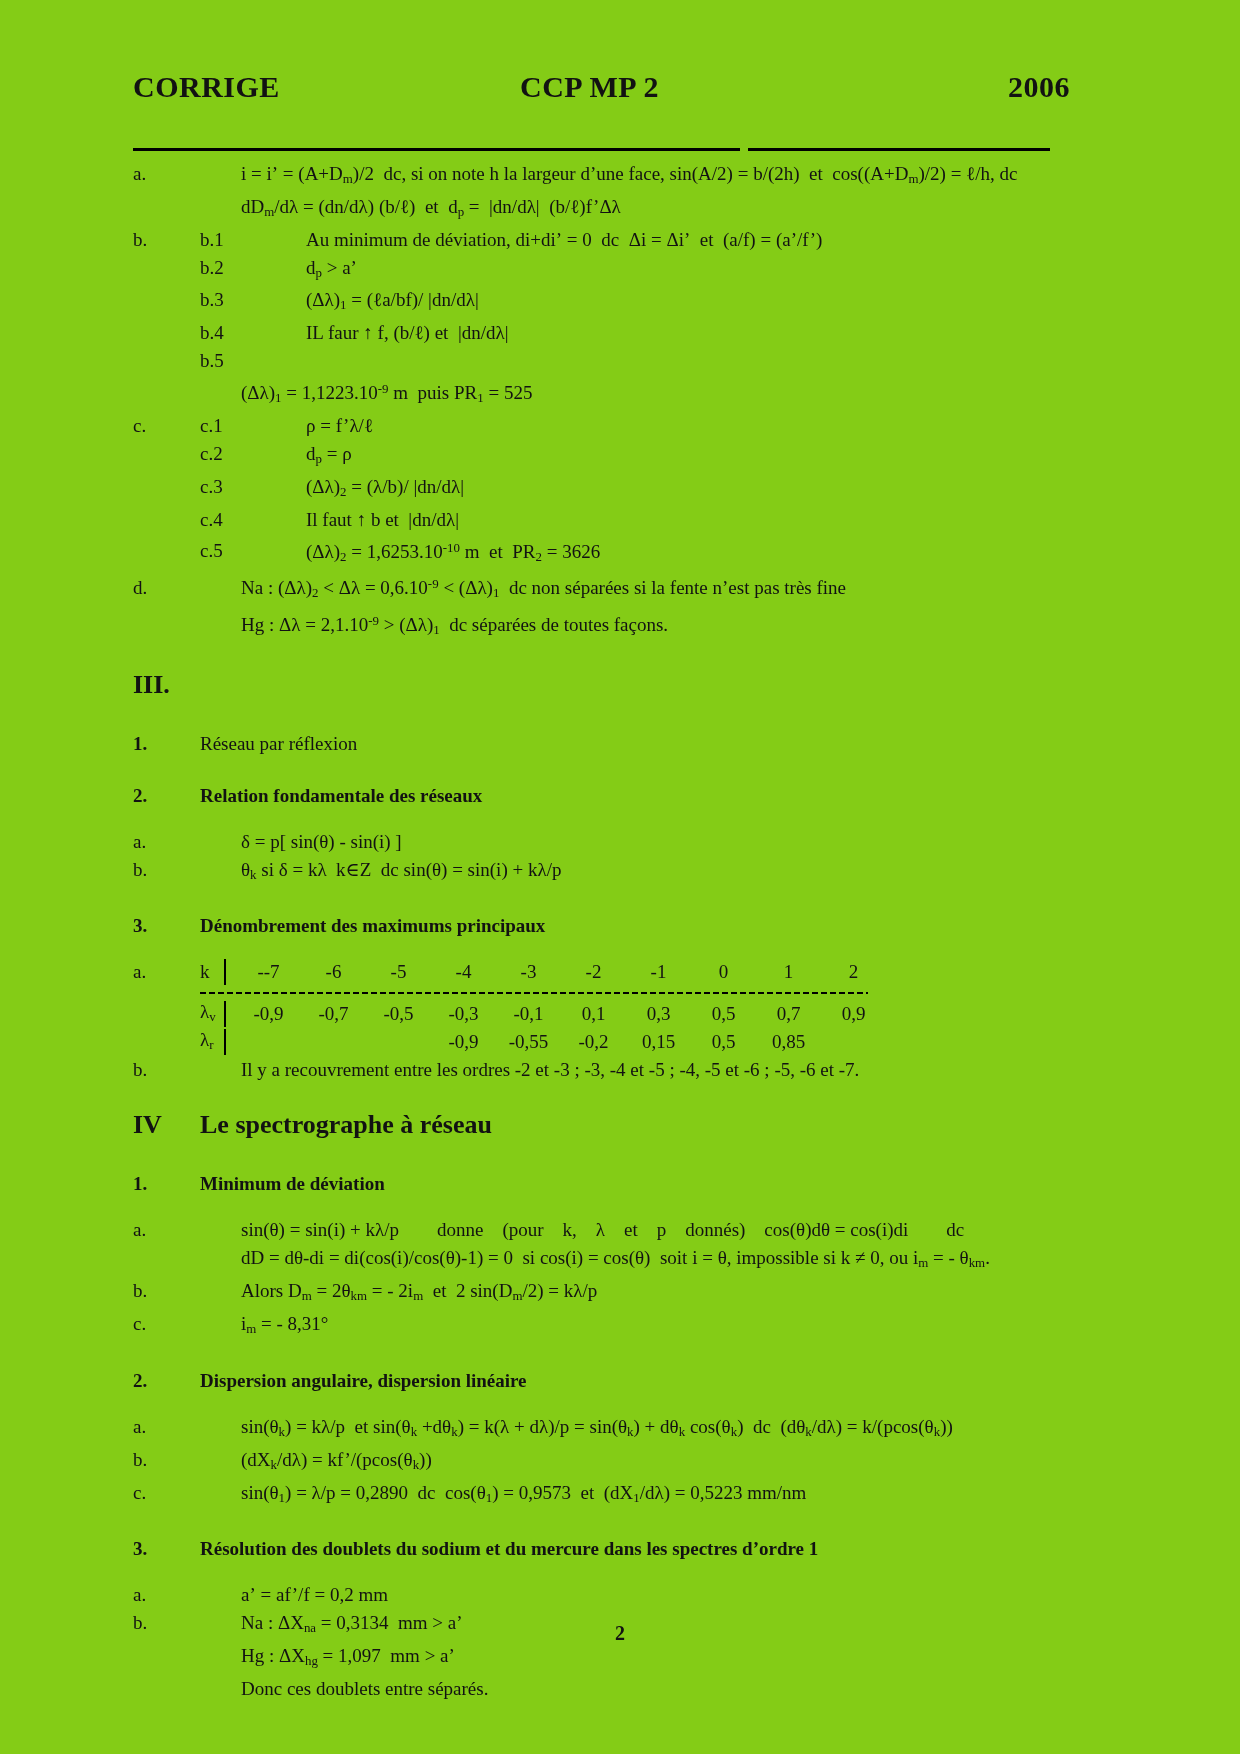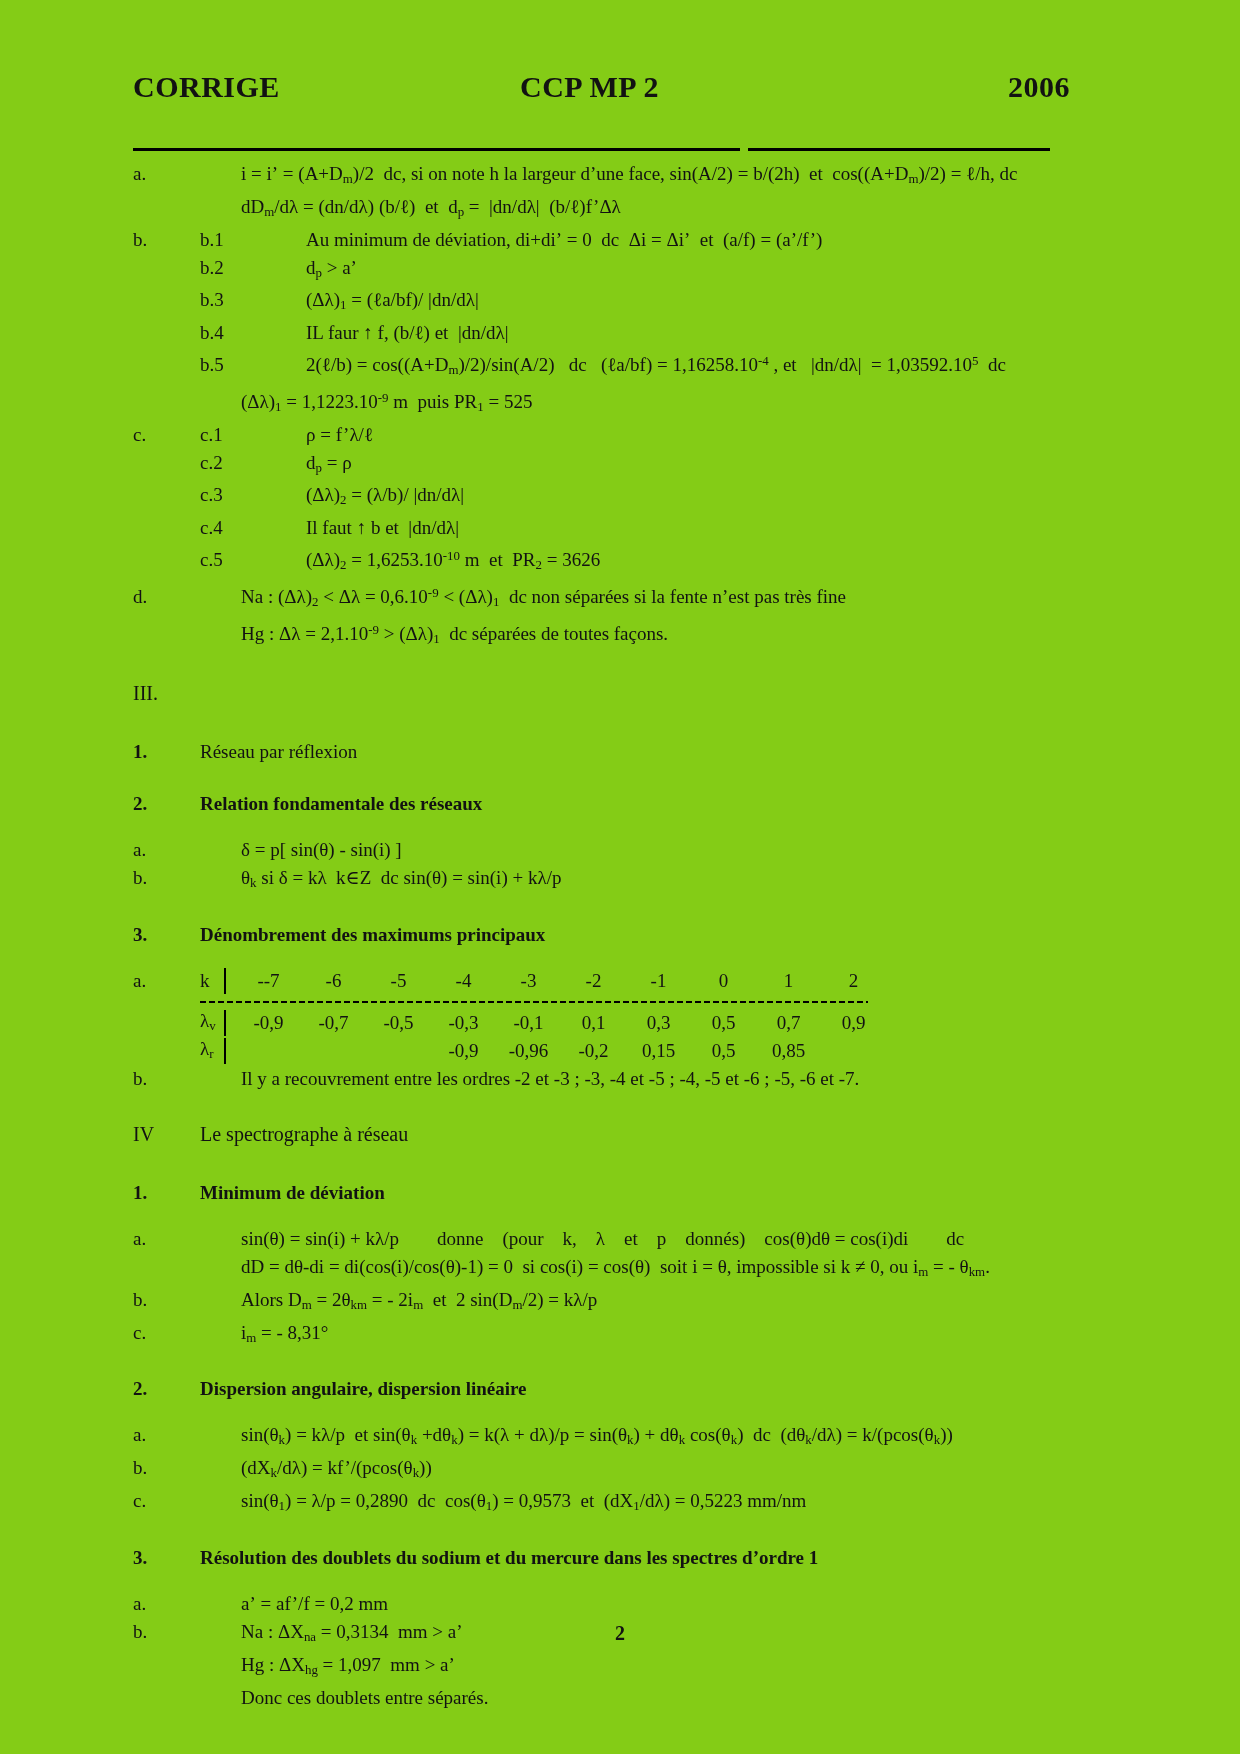--- a/index.html
+++ b/index.html
@@ -16,21 +16,21 @@
   .rule-left{left:133px;width:607px;}
   .rule-right{left:748px;width:302px;}
   .content{
     position:absolute;left:133px;top:160px;width:992px;
     font-size:19px;line-height:28px;
   }
   .brow{display:flex;align-items:baseline;}
   .lbl{flex:0 0 67px;}
   .sub{flex:0 0 65px;}
   .txt{flex:1 1 auto;white-space:nowrap;margin-left:41px;}
-  .h1row{display:flex;margin:20px 0 20px 0;font-weight:normal;font-size:20px;line-height:42px;}
+  .h1row{display:flex;margin:20px 0 20px 0;font-weight:bold;font-size:26px;line-height:42px;}
   .h1row .lbl{flex:0 0 67px;}
   .h2row{display:flex;margin:24px 0 18px 0;font-weight:bold;}
   .h2t.plain{font-weight:normal;}
   sub{font-size:68%;vertical-align:-0.22em;}
   sup{font-size:68%;vertical-align:0.45em;}
   
   .tblwrap{display:flex;}
   .tbl{flex:1 1 auto;}
   .trow{display:flex;align-items:center;height:28px;}
   .tlbl{flex:0 0 24px;}
@@ -80,21 +80,20 @@
           <span class="txt">(Δλ)<sub>1</sub>&nbsp;=&nbsp;(ℓa/bf)/&nbsp;|dn/dλ|</span>
         </div>
         <div class="brow">
           <span class="lbl"></span>
           <span class="sub">b.4</span>
           <span class="txt">IL faur&nbsp;↑&nbsp;f, (b/ℓ) et&nbsp;&nbsp;|dn/dλ|</span>
         </div>
         <div class="brow">
           <span class="lbl"></span>
           <span class="sub">b.5</span>
-          <span class="txt">2(ℓ/b)&nbsp;=&nbsp;cos((A+D<sub>m</sub>)/2)/sin(A/2)&nbsp;&nbsp;&nbsp;dc&nbsp;&nbsp;&nbsp;(ℓa/bf)&nbsp;=&nbsp;1,16258.10<sup>-4</sup>&nbsp;, et&nbsp;&nbsp;&nbsp;|dn/dλ|&nbsp;&nbsp;=&nbsp;1,03592.10<sup>5</sup>&nbsp;&nbsp;dc</span>
         </div>
         <div class="brow">
           <span class="lbl"></span>
           <span class="txt">(Δλ)<sub>1</sub>&nbsp;=&nbsp;1,1223.10<sup>-9</sup>&nbsp;m&nbsp;&nbsp;puis PR<sub>1</sub>&nbsp;=&nbsp;525</span>
         </div>
         <div class="brow">
           <span class="lbl">c.</span>
           <span class="sub">c.1</span>
           <span class="txt">ρ&nbsp;=&nbsp;f’λ/ℓ</span>
         </div>
@@ -186,21 +185,21 @@
               </span>
             </div>
             <div class="trow">
               <span class="tlbl">λ<sub>r</sub></span>
               <span class="tbar"></span>
               <span class="tcells">
                 <span class="tcell"></span>
                 <span class="tcell"></span>
                 <span class="tcell"></span>
                 <span class="tcell">-0,9</span>
-                <span class="tcell">-0,96</span>
+                <span class="tcell">-0,55</span>
                 <span class="tcell">-0,2</span>
                 <span class="tcell">0,15</span>
                 <span class="tcell">0,5</span>
                 <span class="tcell">0,85</span>
                 <span class="tcell"></span>
               </span>
             </div>
           </div>
         </div>
         <div class="brow">

